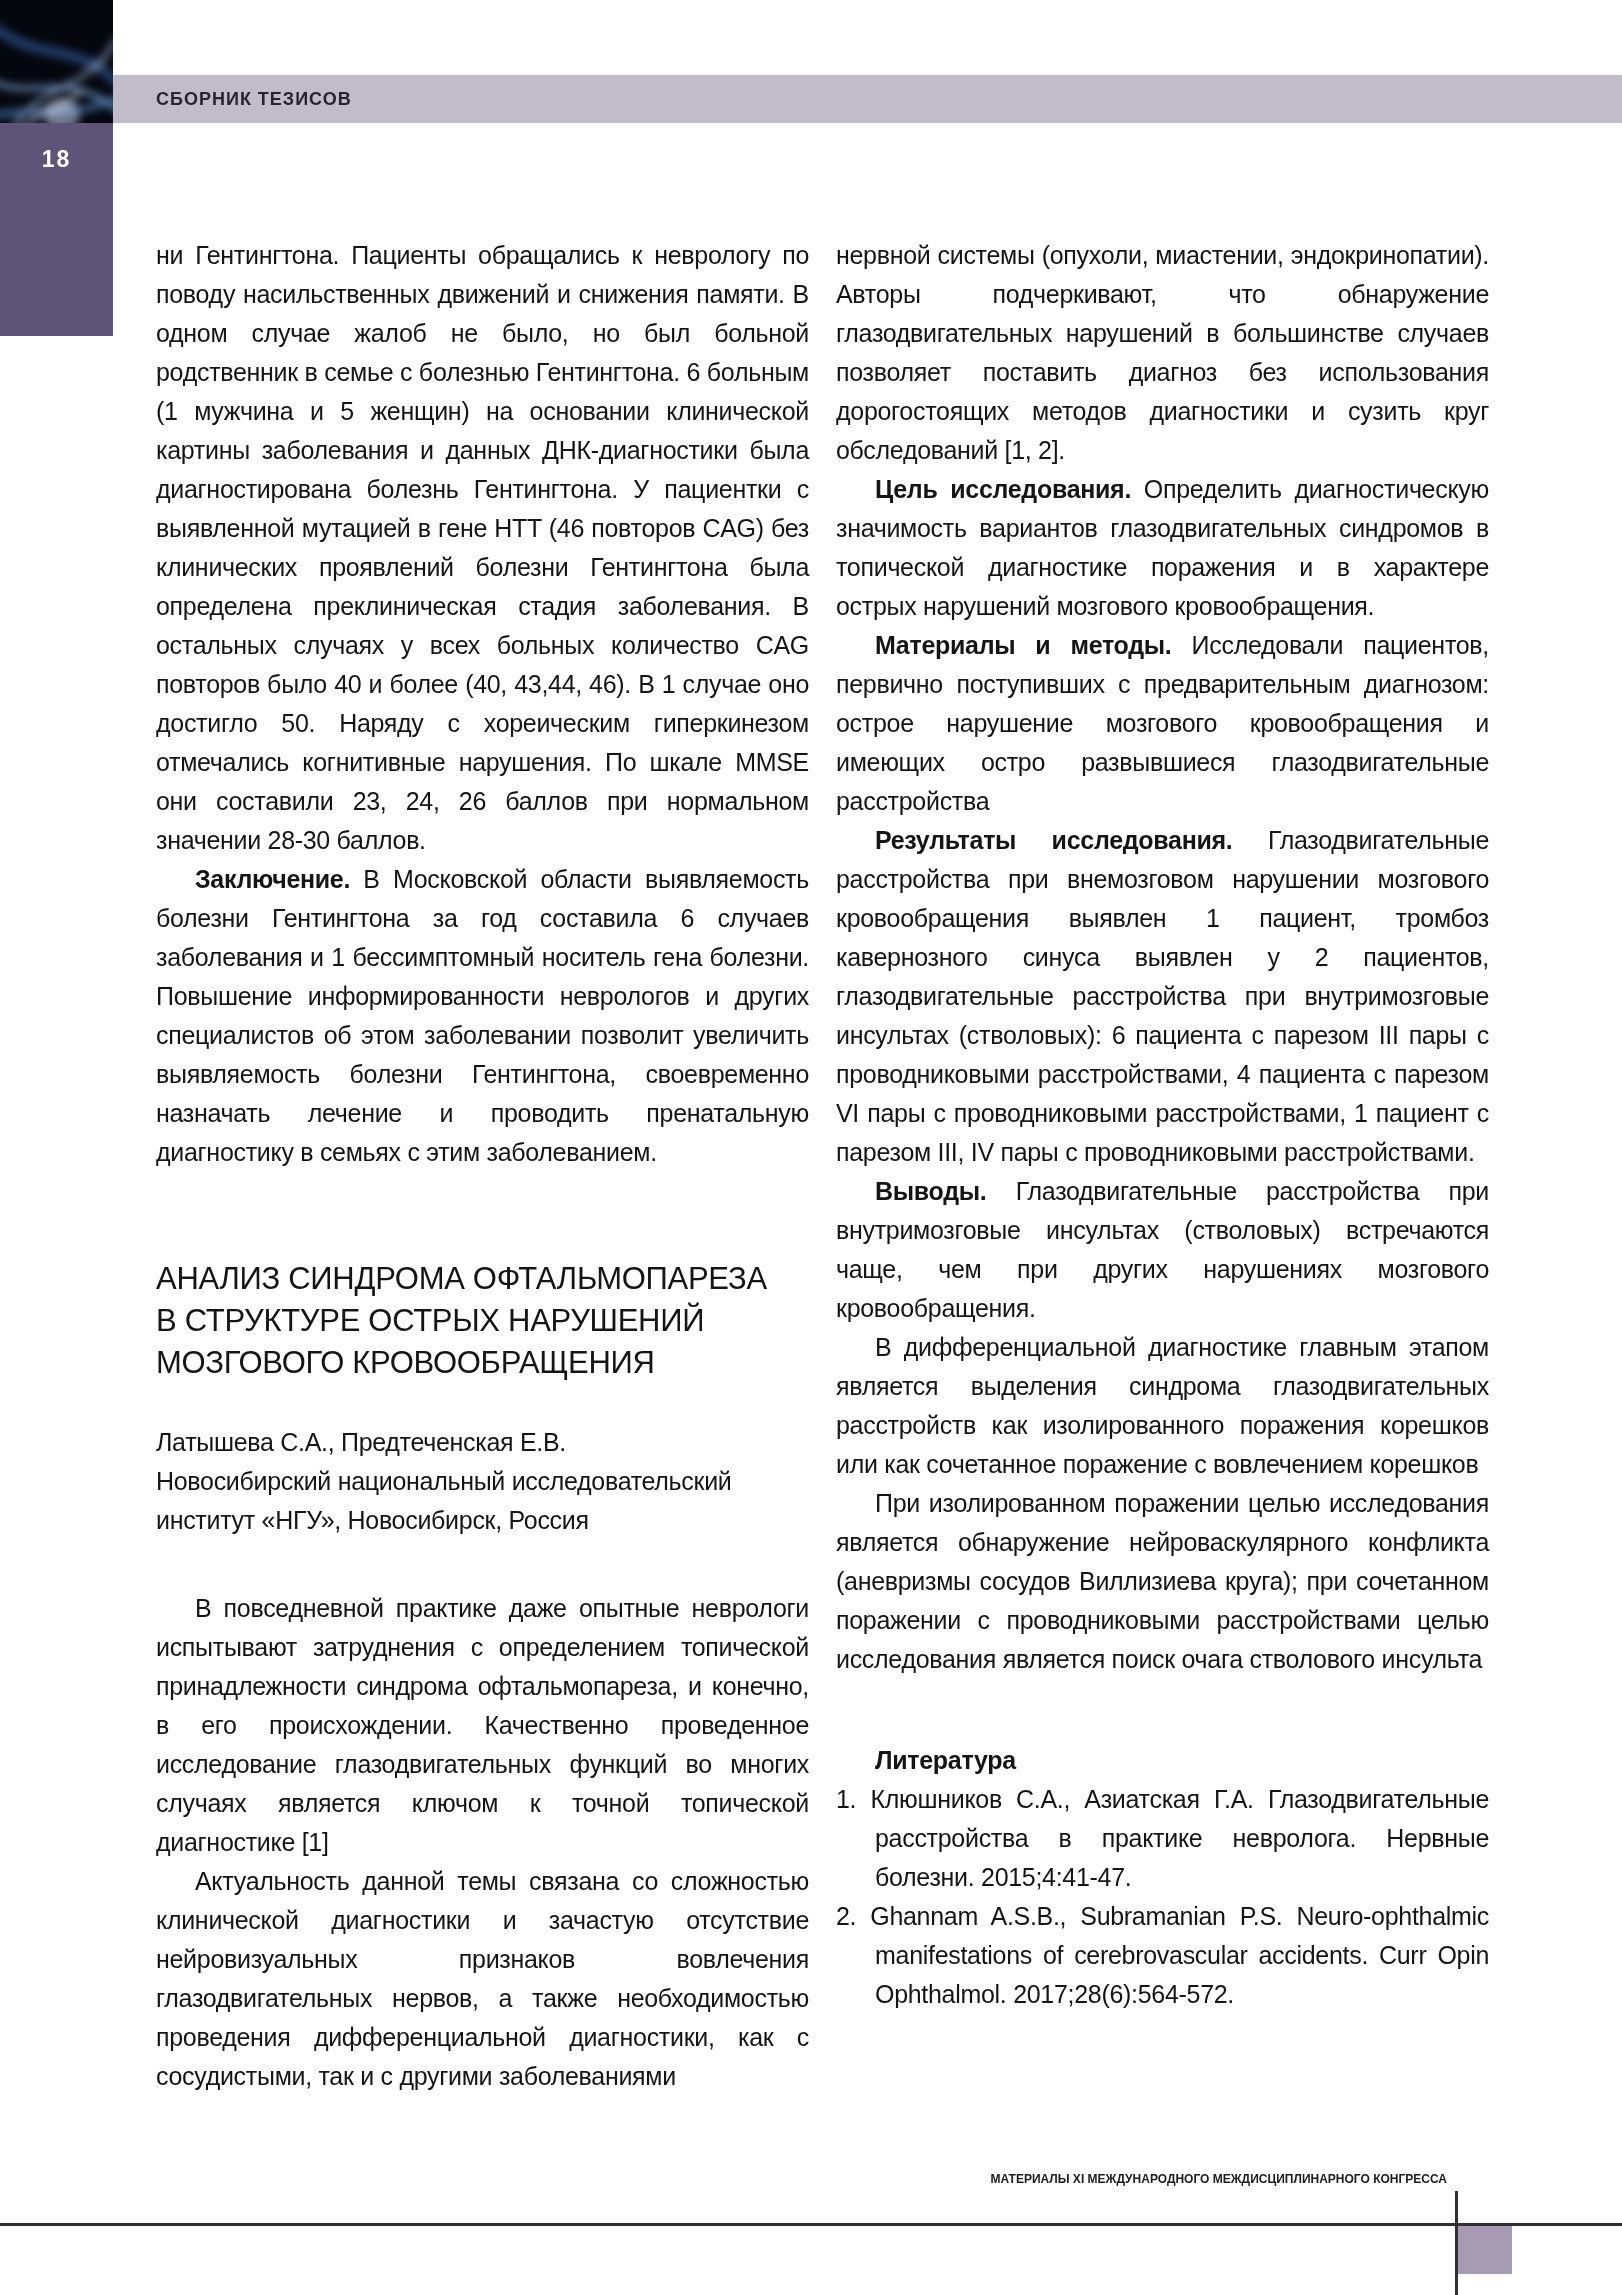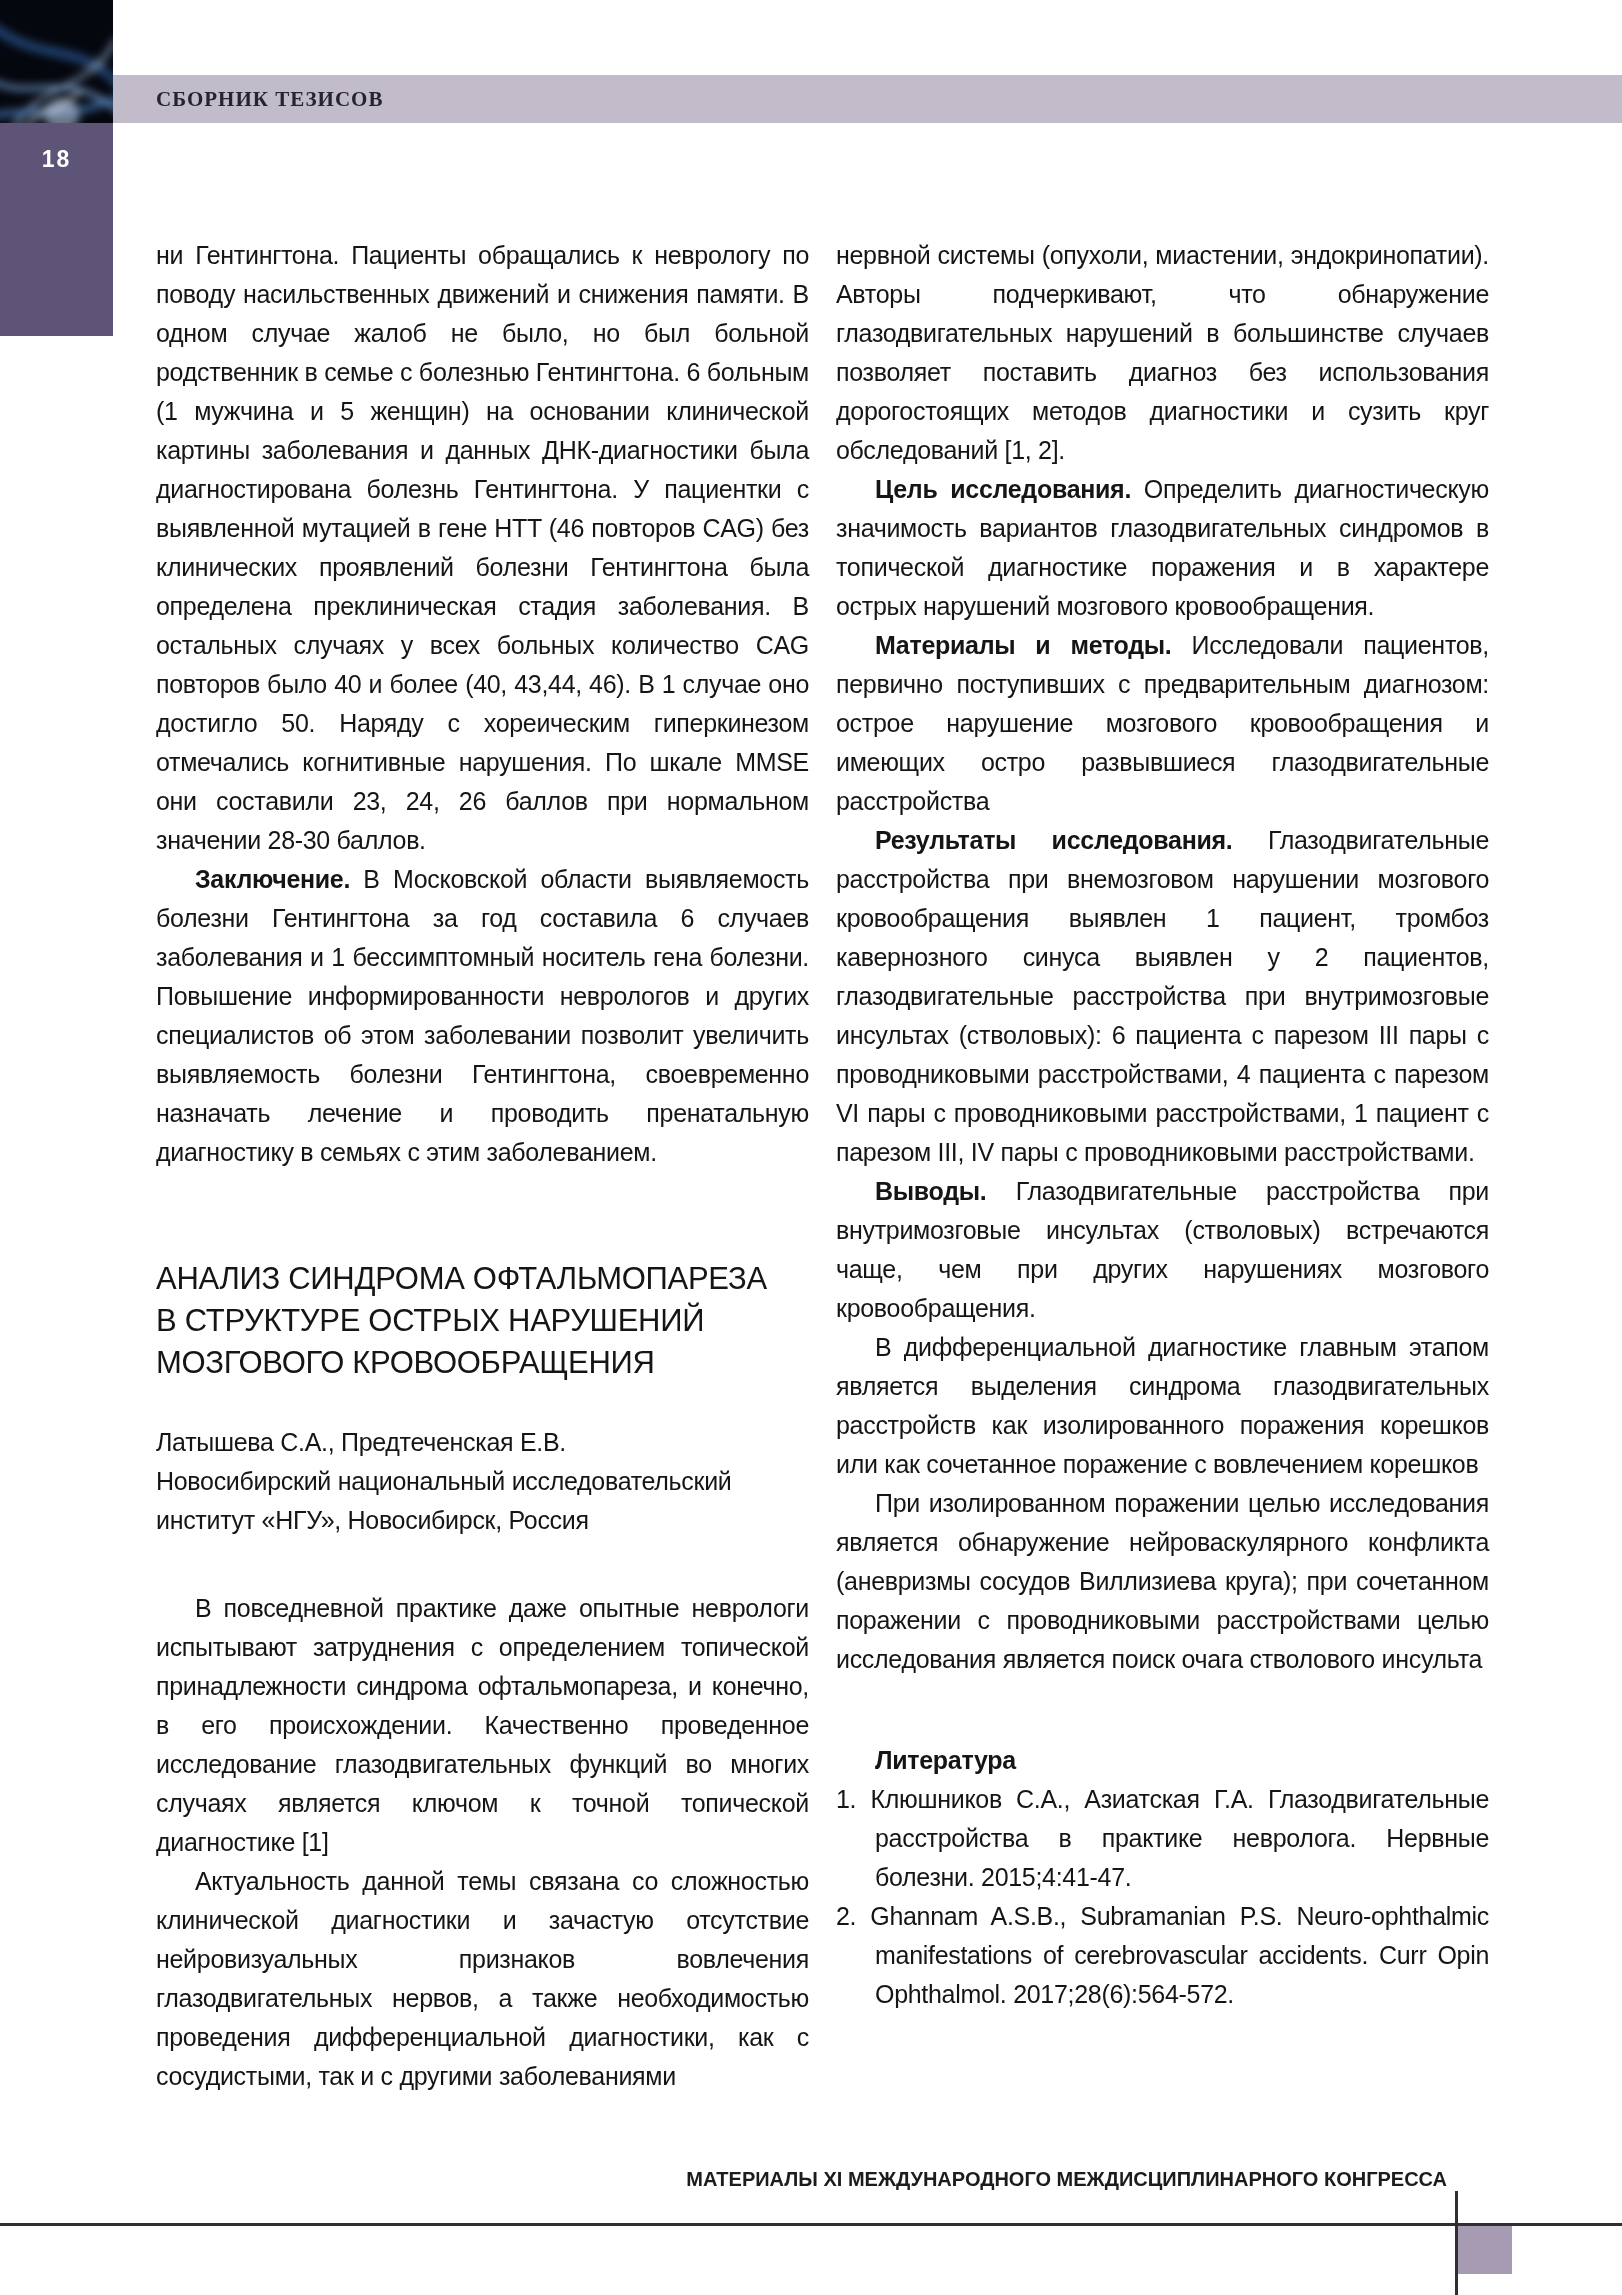--- a/index.html
+++ b/index.html
@@ -12,23 +12,22 @@
     overflow:hidden;
   }
   
   .header-band{
     position:absolute;left:0;top:75px;width:1623px;height:48px;
     background:#c1bbca;
     display:flex;align-items:center;
   }
   .header-band .band-title{
     margin-left:156px;
-    font-size:21px;font-weight:bold;color:#26242e;
+    font-size:18px;font-weight:bold;color:#26242e;
     letter-spacing:1px;
-    font-family:Liberation Serif, serif;
   }
   .corner-photo{
     position:absolute;left:0;top:0;width:113px;height:123px;
     background:#05070e;
   }
   .corner-photo svg{display:block;width:100%;height:100%;}
   .page-number-box{
     position:absolute;left:0;top:123px;width:113px;height:213px;
     background:#5e5478;
     text-align:center;
@@ -62,21 +61,21 @@
     margin:62px 0 0 0;
     font-weight:bold;text-indent:39px;text-align:left;
   }
   .ref{
     margin:0;padding-left:39px;text-indent:-39px;text-align:justify;
   }
   
   .footer-text{
     position:absolute;right:176px;top:2166px;width:1072px;
     text-align:right;
-    font-size:20px;line-height:26px;font-weight:bold;color:#1c1c1c;
+    font-size:12px;line-height:26px;font-weight:bold;color:#1c1c1c;
     letter-spacing:0;
   }
   .footer-text .light{font-weight:normal;color:#2a2a2a;}
   .footer-rule{
     position:absolute;left:0;top:2223px;width:1623px;height:2.7px;
     background:#2f2f2f;
   }
   .footer-vline{
     position:absolute;left:1455px;top:2191px;width:2.7px;height:105px;
     background:#2f2f2f;

